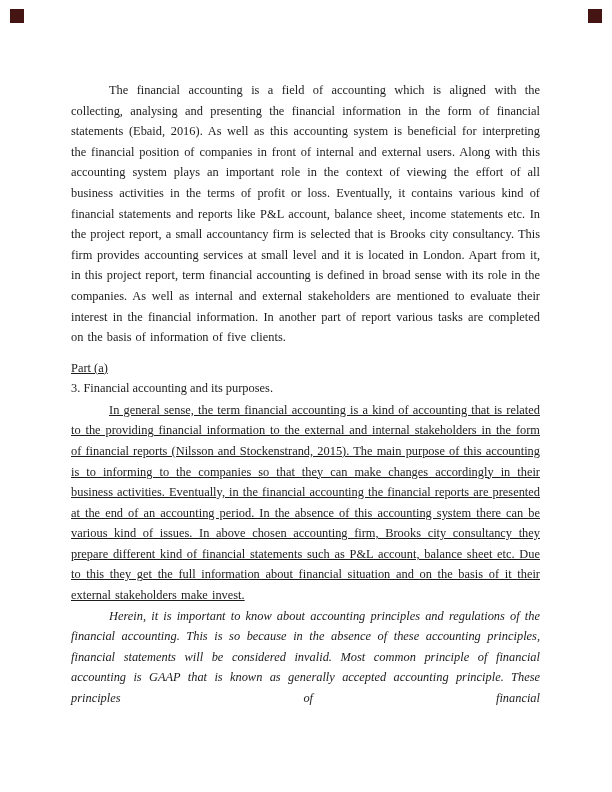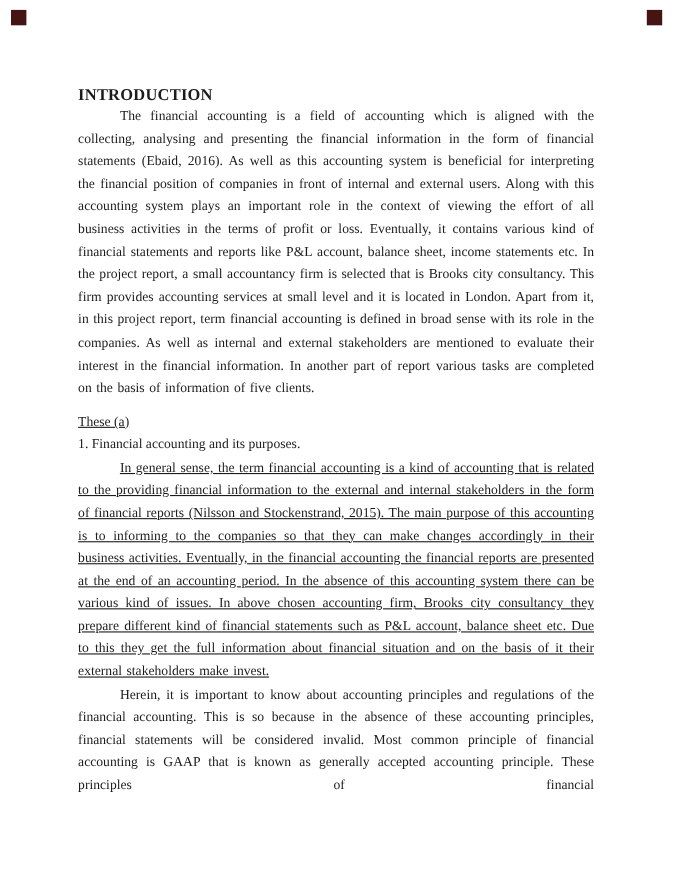--- a/index.html
+++ b/index.html
@@ -42,21 +42,21 @@
   .body-para {
     margin: 0;
     font-size: 12.4px;
     line-height: 20.6px;
     text-align: justify;
     text-indent: 38px;
     word-spacing: 1px;
   }
   .body-para.first { }
   .body-para.after-item { margin-top: 4px; text-decoration: underline; }
-  .body-para.runover { text-align-last: justify; }
+  .body-para.runover { text-align-last: justify; font-style: italic; }
   .part-label {
     margin-top: 12px;
     font-size: 12.4px;
     line-height: 16px;
     text-decoration: underline;
   }
   .item-title {
     margin-top: 4px;
     font-size: 12.4px;
     line-height: 16px;
@@ -65,27 +65,26 @@
 </head>
 <body>
 
 <div class="page">
 
   <div class="corner-mark left"></div>
   <div class="corner-mark right"></div>
 
   <div class="content">
 
-    <h1 class="heading">INTRODUCTION</h1>
 
     <p class="body-para first">The financial accounting is a field of accounting which is aligned with the collecting, analysing and presenting the financial information in the form of financial statements (Ebaid, 2016). As well as this accounting system  is beneficial for interpreting the financial position of companies in front of internal and external users. Along with this accounting system plays an important role in the context of viewing the effort of all business activities in the terms of profit or loss. Eventually, it contains various kind of financial statements and reports like P&amp;L account, balance sheet, income statements etc. In the project report, a small accountancy firm is selected that is Brooks city consultancy. This firm provides accounting services at small level and it is located in London. Apart from it, in this project report, term financial accounting is defined in broad sense with its role in the companies. As well as internal and external stakeholders are mentioned to evaluate their interest in the financial information. In another part of report various tasks are completed on the basis of information of five clients.</p>
 
 
-    <div class="part-label">These (a)</div>
+    <div class="part-label">Part (a)</div>
 
-    <div class="item-title">1. Financial accounting and its purposes.</div>
+    <div class="item-title">3. Financial accounting and its purposes.</div>
 
     <p class="body-para after-item">In general sense, the term financial accounting is a kind of accounting that is related to the providing financial information to the external and internal stakeholders in the form of financial reports (Nilsson and Stockenstrand, 2015). The main purpose of this accounting is to informing to the companies so that they can make changes accordingly in their business activities. Eventually, in the financial accounting the financial reports are presented at the end of an accounting period. In the absence of this accounting system there can be various kind of issues.  In above chosen accounting firm, Brooks city consultancy they prepare different kind of financial statements such as P&amp;L account, balance sheet etc. Due to this they get the full information about financial situation and on the basis of it their external stakeholders make invest.</p>
 
     <p class="body-para runover">Herein, it is important to know about accounting principles and regulations of the financial accounting. This is so because in the absence of these accounting principles, financial statements will be considered invalid. Most common principle of financial accounting is GAAP that is known as generally accepted accounting principle. These principles of financial</p>
 
   </div>
 </div>
 
 </body></html>

